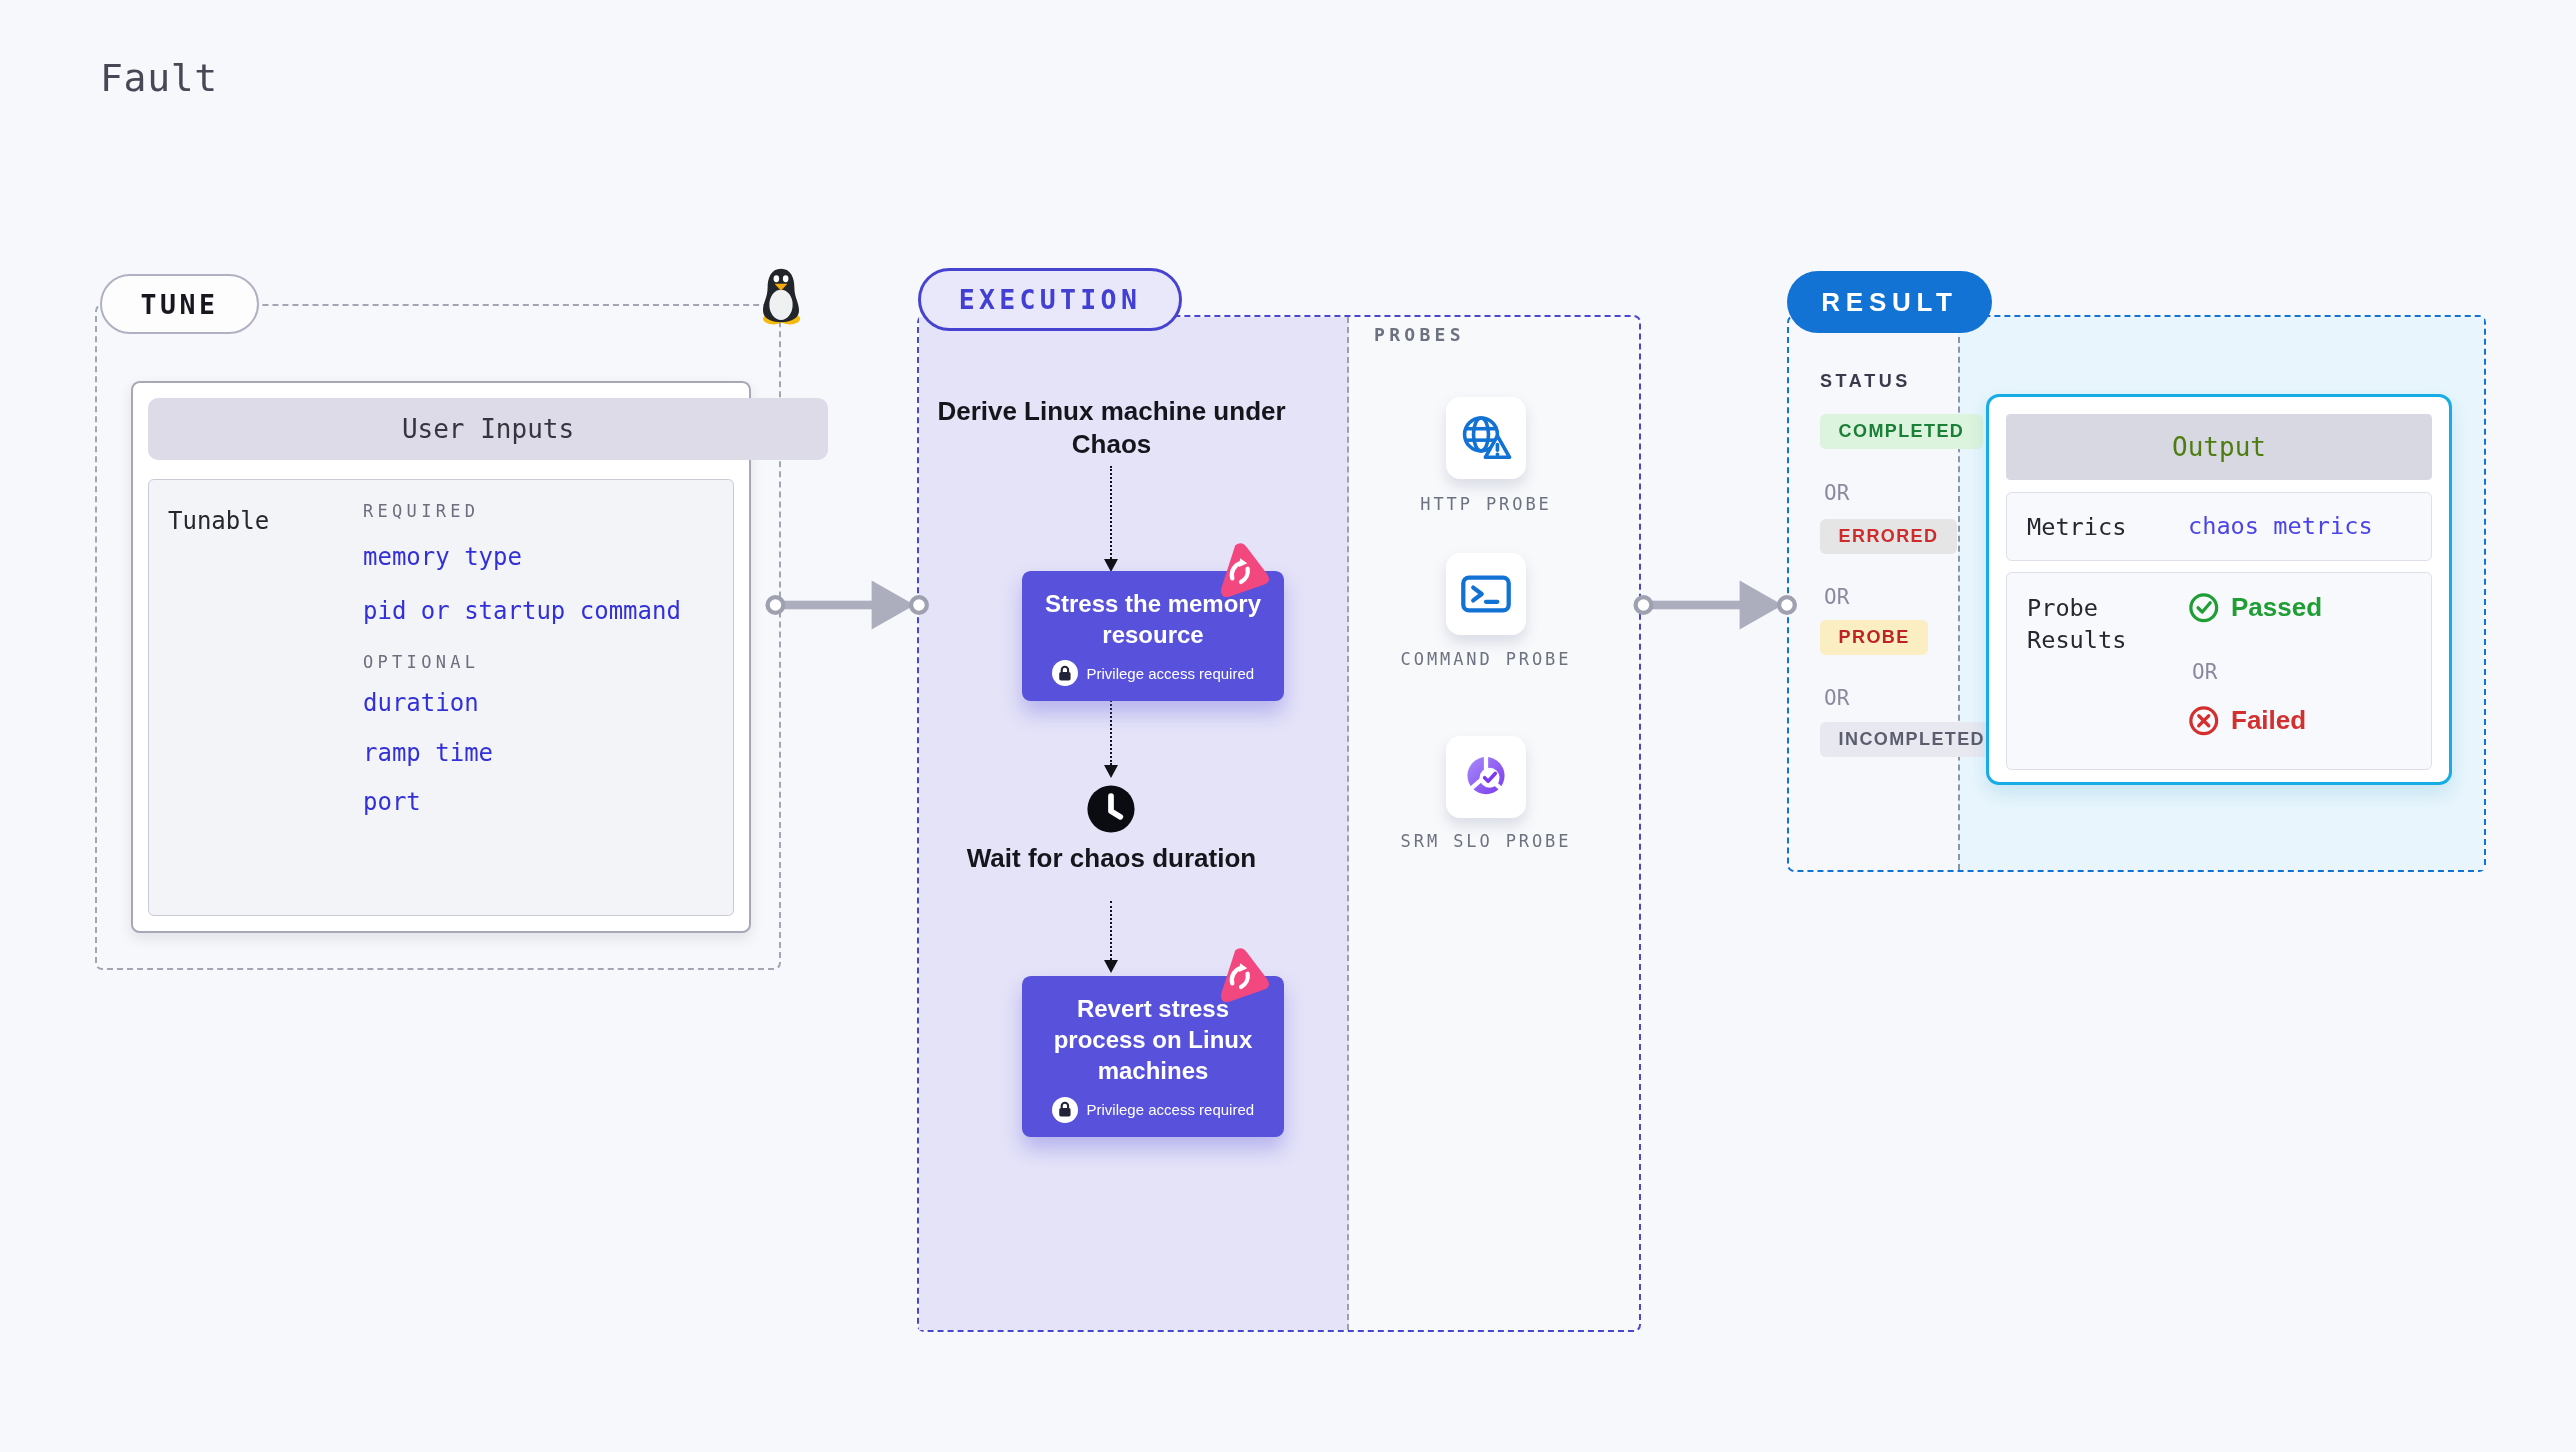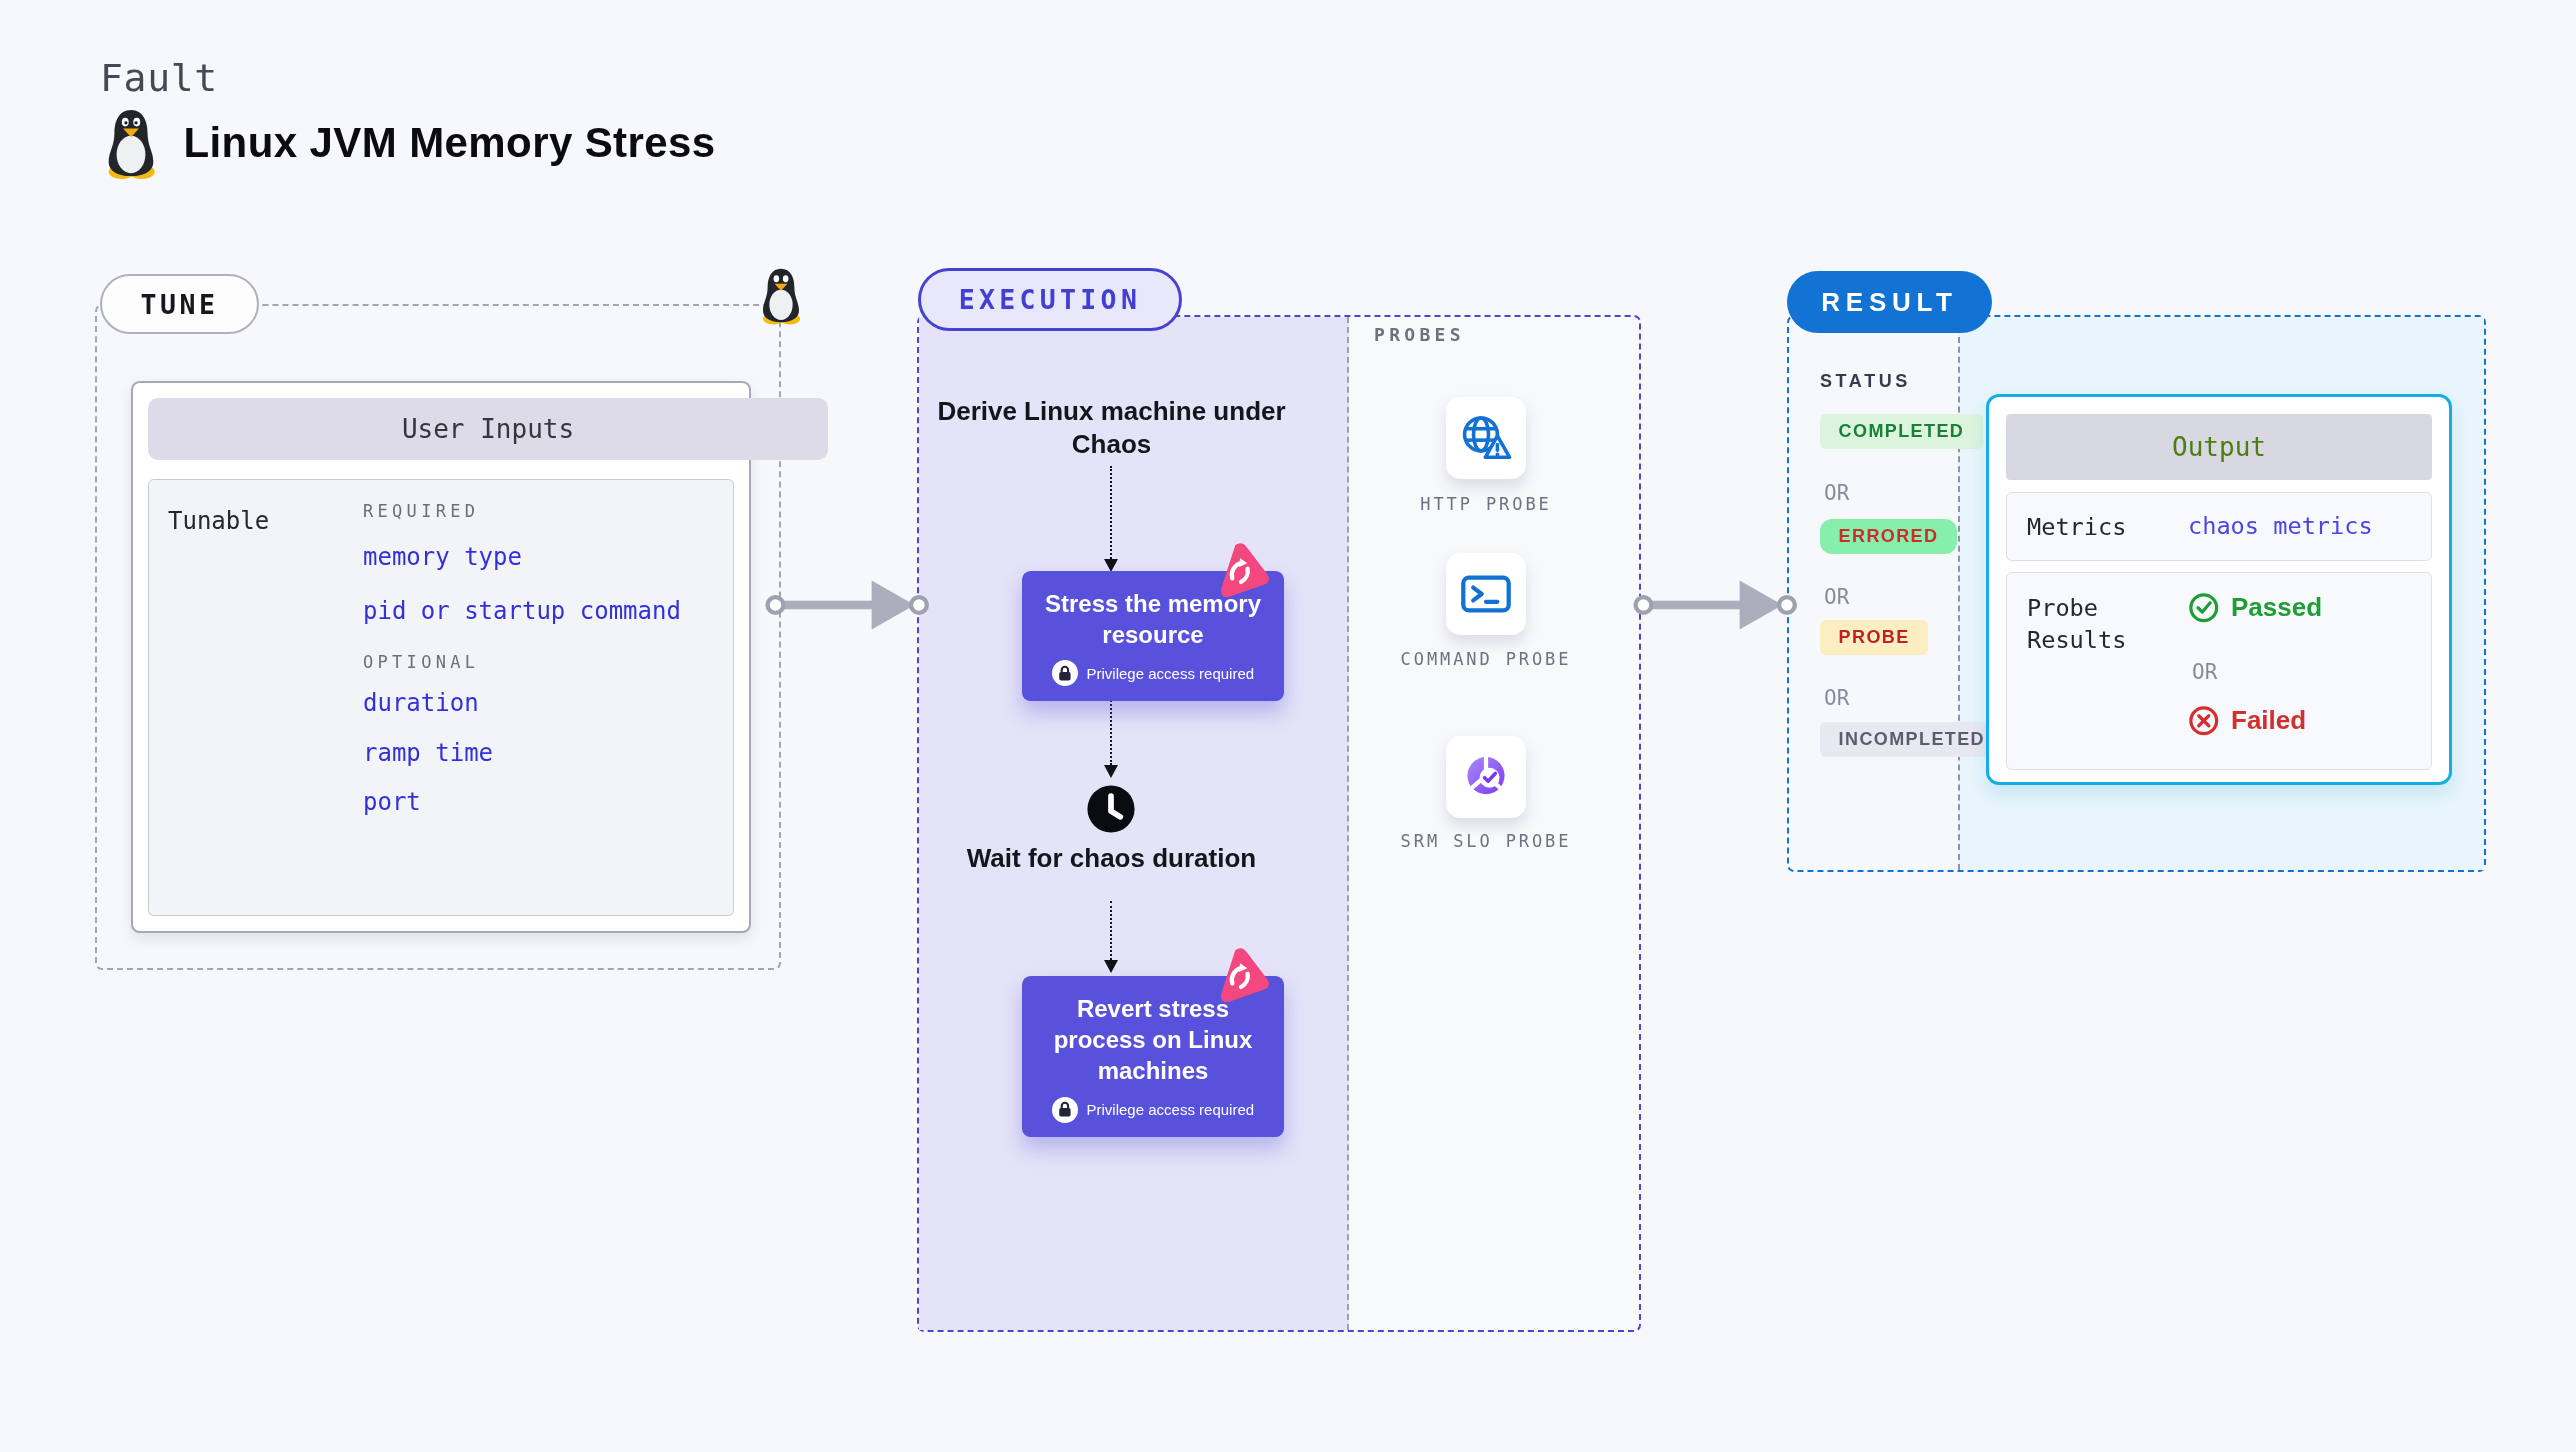--- a/index.html
+++ b/index.html
@@ -78,21 +78,21 @@
           box-shadow:0 7.2px 14.3px rgba(90,100,140,.18); cursor:pointer; }
   .probe-label { width:186px; text-align:center; font-size:17px; letter-spacing:2.9px;
           color:#6C7280; line-height:1.35; }
 
   
   .status-label { font-size:18px; letter-spacing:3.6px; color:#3A3A4C; font-weight:bold; }
   .badge { display:inline-block; padding:7.2px 18.6px; border-radius:5.7px;
           font-family:"Liberation Sans",sans-serif; font-weight:bold;
           font-size:18px; letter-spacing:1.4px; }
   .badge-completed { background:#DCF3DD; color:#1B8037; }
-  .badge-errored   { background:#86efac; color:#CE2C2C;border-radius:12px; }
+  .badge-errored   { background:#e5e5e5; color:#CE2C2C; }
   .badge-queued    { background:#FBEEC3; color:#BF2222; }
   .badge-incompleted { background:#E8E8F0; color:#5B5D6E; }
   .or { font-size:21px; color:#8A8A9E; }
 
   
   .output-card { left:1986px; top:394px; width:466px; height:391px; background:#fff;
           border:3.6px solid #16ADE6; border-radius:13px;
           box-shadow:0 8.6px 18.6px rgba(30,150,200,.16); z-index:3; }
   .output-header { left:17px; top:17px; right:17px; height:66px; background:#D8D8E2;
           border-radius:4.3px; display:flex; align-items:center; justify-content:center;
@@ -104,34 +104,20 @@
   .passfail { display:flex; align-items:center; gap:11.5px;
           font-family:"Liberation Sans",sans-serif; font-weight:bold; font-size:26px; }
   .passed { color:#1E9E35; } .failed { color:#D32F2F; }
 </style>
 </head>
 <body>
 
 <div id="canvas">
 
   <div class="abs kicker mono">Fault</div>
-  <div class="abs title-row">
-    <svg class="abs" style="position:static" width="62" height="72" viewBox="0 0 43 50">
-      <ellipse cx="15" cy="45" rx="9" ry="5" fill="#F5B90F"></ellipse>
-      <ellipse cx="29" cy="45" rx="9" ry="5" fill="#F5B90F"></ellipse>
-      <path d="M21.5 2 C13 2 10 10 10 18 C10 27 6 31 6 38 C6 45 13 48 21.5 48 C30 48 37 45 37 38 C37 31 33 27 33 18 C33 10 30 2 21.5 2 Z" fill="#22262B"></path>
-      <ellipse cx="21.5" cy="33" rx="10" ry="13" fill="#EEF0F2"></ellipse>
-      <ellipse cx="17.5" cy="10.5" rx="2.4" ry="3" fill="#fff"></ellipse>
-      <ellipse cx="25.5" cy="10.5" rx="2.4" ry="3" fill="#fff"></ellipse>
-      <circle cx="18" cy="11" r="1.1" fill="#111"></circle>
-      <circle cx="25" cy="11" r="1.1" fill="#111"></circle>
-      <path d="M16 15 L27 15 L21.5 21 Z" fill="#F5A90B"></path>
-    </svg>
-    <div class="page-title sans">Linux JVM Memory Stress</div>
-  </div>
 
   <div class="abs dashed-box tune-box"></div>
   <div class="abs pill mono tune-pill">TUNE</div>
   <svg class="abs" style="left:756px; top:266px; z-index:5" width="50" height="59" viewBox="0 0 43 50">
     <ellipse cx="15" cy="45" rx="9" ry="5" fill="#F5B90F"></ellipse>
     <ellipse cx="29" cy="45" rx="9" ry="5" fill="#F5B90F"></ellipse>
     <path d="M21.5 2 C13 2 10 10 10 18 C10 27 6 31 6 38 C6 45 13 48 21.5 48 C30 48 37 45 37 38 C37 31 33 27 33 18 C33 10 30 2 21.5 2 Z" fill="#22262B"></path>
     <ellipse cx="21.5" cy="33" rx="10" ry="13" fill="#EEF0F2"></ellipse>
     <ellipse cx="17.5" cy="10.5" rx="2.4" ry="3" fill="#fff"></ellipse>
     <ellipse cx="25.5" cy="10.5" rx="2.4" ry="3" fill="#fff"></ellipse>

